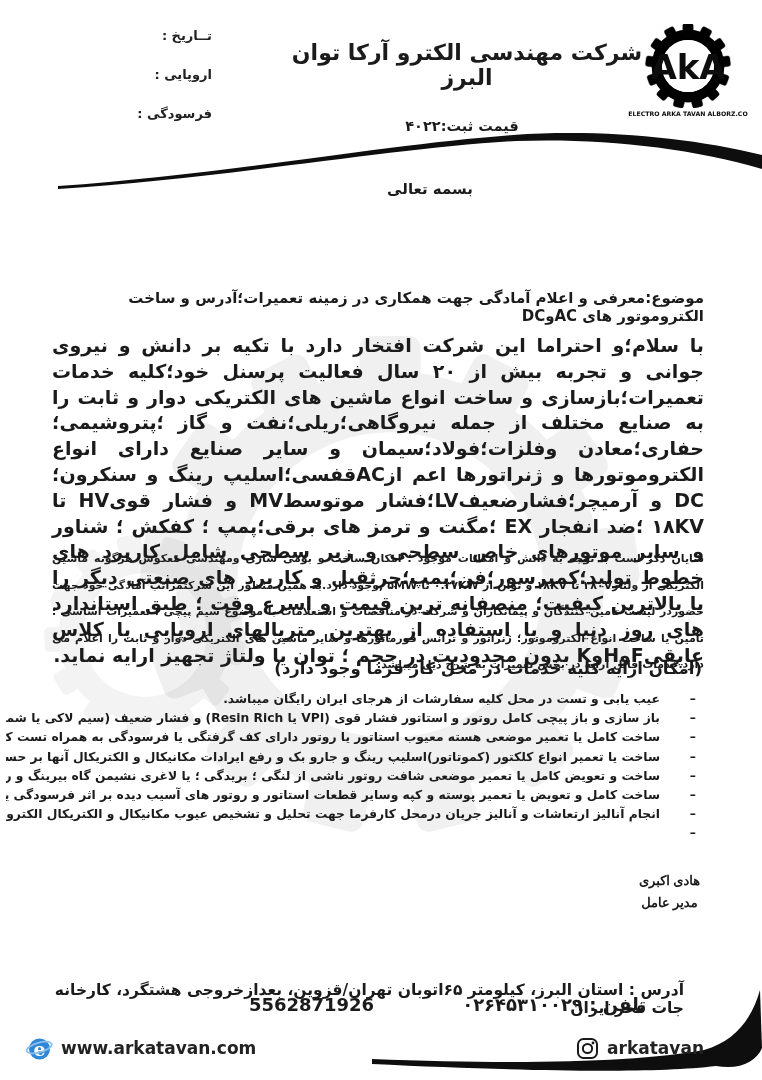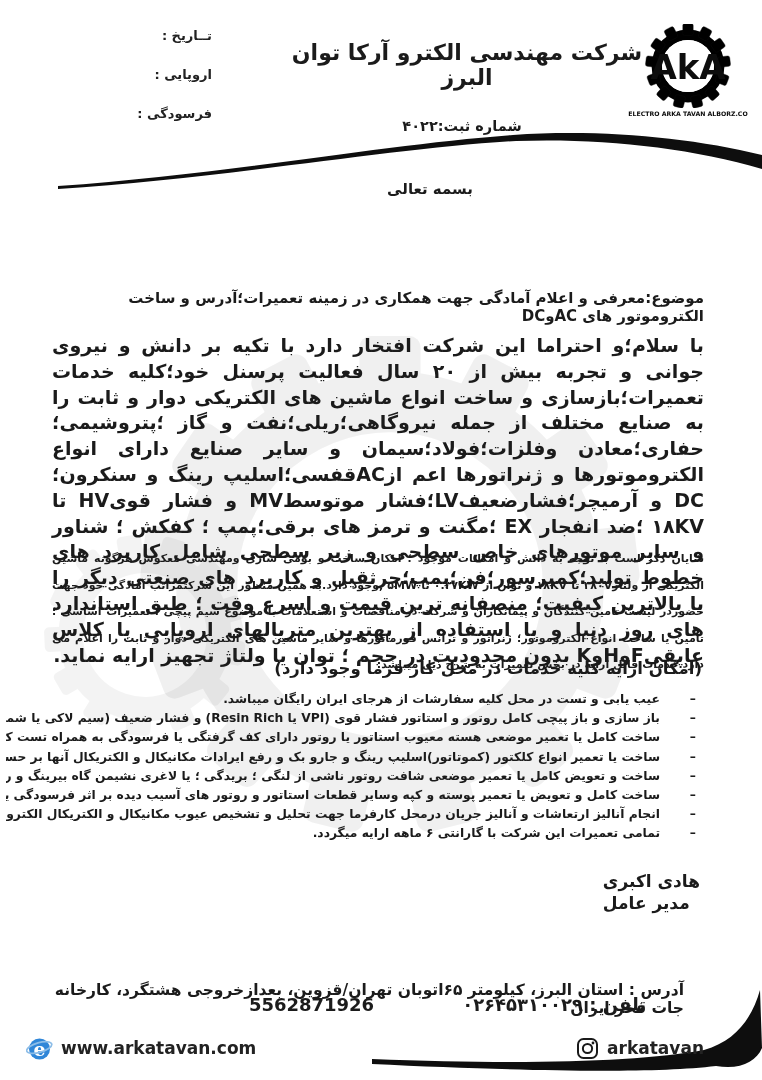--- a/index.html
+++ b/index.html
@@ -23,22 +23,22 @@
   .para1{position:absolute;top:333px;right:58px;left:52px;font-size:19px;font-weight:700;
     line-height:25.8px;text-align:justify;}
   .para2{position:absolute;top:538px;right:58px;left:52px;font-size:11px;font-weight:700;
     line-height:26.5px;text-align:justify;margin-top:8px;}
   .services-note{position:absolute;top:659px;right:60px;font-size:16.5px;font-weight:700;}
   .bullets{position:absolute;top:690px;right:66px;left:6px;font-size:12.3px;font-weight:700;}
   .bullet{display:flex;direction:rtl;align-items:flex-start;line-height:19.2px;}
   .bullet .dash{width:14px;margin-left:22px;flex:none;font-weight:700;}
   .bullet .b-text{white-space:nowrap;overflow:hidden;}
   
-  .signature{position:absolute;top:870px;right:62px;text-align:left;font-size:17px;
-    font-weight:700;line-height:22px;}
+  .signature{position:absolute;top:870px;right:62px;text-align:center;font-size:13px;
+    font-weight:700;line-height:22px;font-family:Liberation Serif, serif;}
   
   .address{position:absolute;top:949px;right:78px;left:50px;font-size:15.5px;font-weight:700;text-align:right;margin-top:32px;}
   .phones{position:absolute;top:994px;right:116px;display:flex;direction:rtl;gap:88px;
     font-size:18px;font-weight:700;}
   .footer{position:absolute;top:1027px;left:0;right:0;height:42px;direction:ltr;
     display:flex;justify-content:space-between;align-items:center;padding:0 58px 0 26px;
     font-size:17px;font-weight:600;color:#222;}
   .f-group{display:flex;align-items:center;gap:8px;direction:ltr;}
   .swoosh-bottom{position:absolute;top:986px;left:360px;width:402px;height:94px;}
   .watermark{position:absolute;top:295px;left:40px;width:680px;height:610px;pointer-events:none;}
@@ -74,21 +74,21 @@
   </svg>
 
   <div class="fields">
 
   <div class="field-row">تــاریخ  :</div>
       <div class="field-row">اروپایی :</div>
       <div class="field-row">فرسودگی :</div>
     </div>
 
   <div class="company-name">شرکت مهندسی الکترو آرکا توان البرز</div>
-  <div class="reg-no">شماره ثبت:۴۰۲۲</div>
+  <div class="reg-no">قیمت ثبت:۴۰۲۲</div>
 
   <svg class="logo" viewBox="0 0 136 104">
     <use href="#gear-shape" transform="translate(70,42) scale(0.40)" fill="#0d0d0d" style="color:#0d0d0d" stroke="#0d0d0d"></use>
     <circle cx="70" cy="42" r="26" fill="#ffffff"></circle>
     <text x="70" y="55" text-anchor="middle" font-family="DejaVu Sans, sans-serif" font-size="34" font-weight="bold" fill="#0d0d0d">AkA</text>
     <rect x="18" y="84" width="104" height="10" fill="#ffffff"></rect>
     <text x="70" y="92" text-anchor="middle" font-family="DejaVu Sans, sans-serif" font-size="6.2" font-weight="bold" fill="#0d0d0d">ELECTRO ARKA TAVAN ALBORZ.CO</text>
   </svg>
 
   <svg class="swoosh-top" viewBox="0 0 704 64">
@@ -128,21 +128,20 @@
       <div class="bullet">
       <span class="dash">–</span>
       <span class="b-text">ساخت کامل و تعویض یا تعمیر پوسته و کپه وسایر قطعات استاتور و روتور های آسیب دیده بر اثر فرسودگی یا ضربه و...</span>
     </div>
       <div class="bullet">
       <span class="dash">–</span>
       <span class="b-text">انجام آنالیز ارتعاشات و آنالیز جریان درمحل کارفرما جهت تحلیل و تشخیص عیوب مکانیکال و الکتریکال الکتروموتور و ژنراتور ها</span>
     </div>
       <div class="bullet">
       <span class="dash">–</span>
-      <span class="b-text">تمامی تعمیرات این شرکت با گارانتی ۶ ماهه ارایه میگردد.</span>
     </div>
     </div>
 
   <div class="signature">
     <div>هادی اکبری</div>
     <div>مدیر عامل</div>
   </div>
 
   <div class="address">آدرس :  استان البرز، کیلومتر ۶۵اتوبان تهران/قزوین، بعدازخروجی هشتگرد، کارخانه جات فخر ایران</div>
   <div class="phones">

